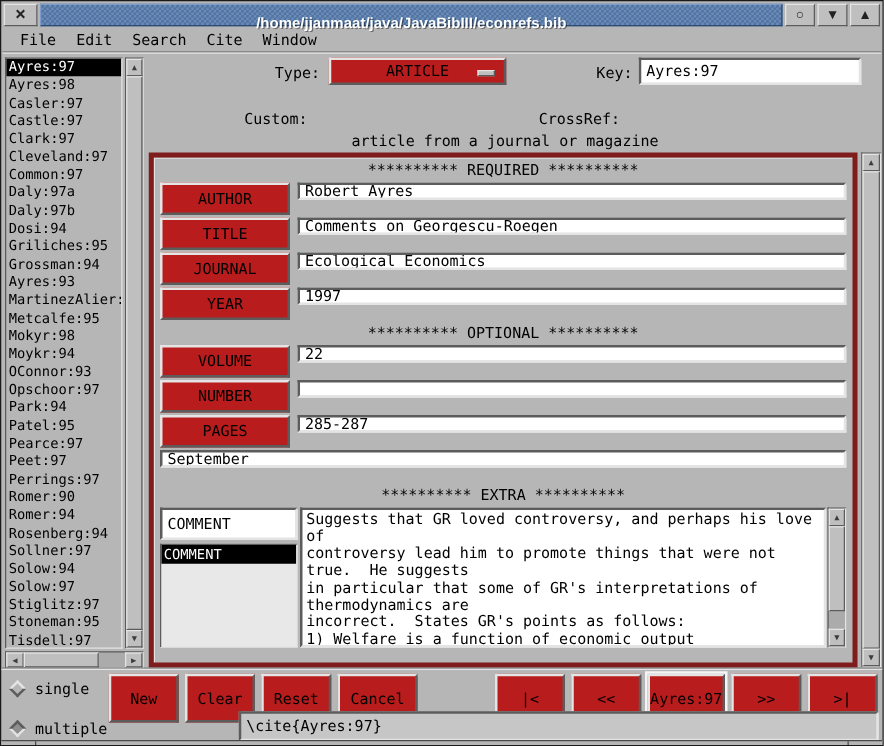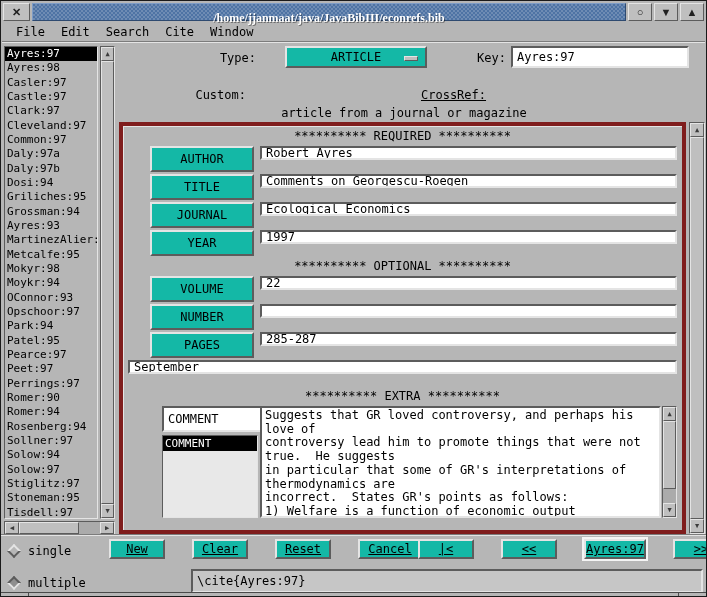--- a/index.html
+++ b/index.html
@@ -3,39 +3,39 @@
 <meta charset="utf-8">
 <style>
   html,body{margin:0;padding:0;background:#888;}
   *{box-sizing:border-box;}
   .win{
     position:relative;width:707px;height:597px;background:#b6b6b6;
     border:1px solid #1a1a1a;overflow:hidden;
     font-family:"DejaVu Sans Mono",monospace;font-size:12px;color:#000;
   }
   
-  .raised{background:#14b8a6;border:2px solid;border-color:#e4e4e4 #5c5c5c #5c5c5c #e4e4e4;margin-left:22px;}
+  .raised{background:#b91c1c;border:2px solid;border-color:#e4e4e4 #5c5c5c #5c5c5c #e4e4e4;}
   .raised1{background:#bfbfbf;border:1px solid;border-color:#e4e4e4 #5c5c5c #5c5c5c #e4e4e4;}
   .sunken{border:2px solid;border-color:#5c5c5c #e4e4e4 #e4e4e4 #5c5c5c;}
   .sunken1{border:1px solid;border-color:#5c5c5c #e4e4e4 #e4e4e4 #5c5c5c;}
   
   .titlerow{position:absolute;top:2px;left:2px;right:2px;height:18px;display:flex;gap:2px;}
   .wbtn{height:18px;display:flex;align-items:center;justify-content:center;
         font-size:11px;color:#222;cursor:pointer;padding:0;line-height:1;}
   .wbtn.close{width:27px;font-weight:bold;}
   .wbtn.small{width:24px;}
   .titlebar{flex:1;display:flex;align-items:center;justify-content:center;
     background:#4e73a4;
     background-image:
       linear-gradient(45deg, rgba(255,255,255,.18) 25%, transparent 25%, transparent 75%, rgba(255,255,255,.18) 75%),
       linear-gradient(45deg, rgba(255,255,255,.18) 25%, transparent 25%, transparent 75%, rgba(255,255,255,.18) 75%);
     background-size:4px 4px;background-position:0 0,2px 2px;
     border:1px solid;border-color:#7d9cc7 #2e4a70 #2e4a70 #7d9cc7;
   }
-  .titlebar span{color:#fff;font-weight:bold;font-size:12px;font-family:Liberation Serif, serif;
+  .titlebar span{color:#fff;font-weight:bold;font-size:12px;font-family:Liberation Sans, sans-serif;
     text-shadow:1px 1px 0 rgba(0,0,0,.4);white-space:nowrap;margin-top:12px;}
   
   .menubar{position:absolute;top:22px;left:1px;right:1px;height:18px;display:flex;
     align-items:center;padding-left:6px;}
   .menuitem{padding:1px 8px;cursor:pointer;}
   .mbar-sep{position:absolute;top:40px;left:1px;right:1px;height:2px;
     border-top:1px solid #7c7c7c;border-bottom:1px solid #e4e4e4;}
   
   .reflist{position:absolute;left:3px;top:45px;width:94px;height:473px;overflow:hidden;
     background:#b6b6b6;}
@@ -60,33 +60,33 @@
   .type-label{left:185px;top:50px;width:70px;text-align:right;}
   .type-menu{position:absolute;left:262px;top:45px;width:142px;height:22px;cursor:pointer;
     display:flex;align-items:center;justify-content:center;}
   .opt-ind{position:absolute;right:7px;top:8px;width:14px;height:5px;
     background:#bfbfbf;border:1px solid;border-color:#e4e4e4 #5c5c5c #5c5c5c #e4e4e4;}
   .key-label{left:458px;top:50px;width:47px;text-align:right;}
   .tfield{background:#fff;font-family:"DejaVu Sans Mono",monospace;font-size:12px;
     padding:1px 4px;outline:none;}
   .key-field{position:absolute;left:510px;top:45px;width:178px;height:22px;}
   .custom-label{left:165px;top:87px;width:80px;text-align:right;}
-  .crossref-label{left:420px;top:87px;width:75px;text-align:left;text-decoration:underline;}
+  .crossref-label{left:420px;top:87px;width:75px;text-align:right;}
   .desc{position:absolute;left:118px;top:105px;width:570px;text-align:center;}
   
   .panel{position:absolute;left:118px;top:121px;width:567px;height:412px;
     border:4px solid #7f1d1d;box-shadow:inset 1px 0 0 #e4e4e4,inset 0 1px 0 #e4e4e4;
     overflow:hidden;}
   .sec-h{text-align:center;margin:3px 0 2px 0;height:15px;line-height:15px;}
   .frow{display:flex;height:26px;margin:2px 5px;}
   .flabel{width:104px;margin-right:6px;display:flex;align-items:center;justify-content:center;
     cursor:pointer;flex:none;}
   .frow input{flex:1;height:14px;}
   .extra-row{display:flex;margin:2px 5px;height:112px;}
-  .extra-left{width:96px;margin-right:2px;display:flex;flex-direction:column;flex:none;margin-left:34px;}
+  .extra-left{width:110px;margin-right:2px;display:flex;flex-direction:column;flex:none;}
   .fname-input{height:26px;width:110px;}
   .fname-list{flex:1;margin-top:3px;background:#e8e8e8;overflow:hidden;}
   .fname-list .li{height:15px;line-height:15px;font-size:11px;padding:0 2px;cursor:pointer;}
   .fname-list .li.sel{background:#000;color:#fff;}
   .comment-wrap{flex:1;display:flex;}
   textarea.comment{flex:1;resize:none;overflow:hidden;background:#fff;
     font-family:"DejaVu Sans Mono",monospace;font-size:12px;line-height:13.7px;
     padding:1px 3px;outline:none;}
   .ta-vscroll{width:15px;margin-left:1px;flex:none;}
   .sthumb.h62{flex:none;height:62%;}
@@ -94,22 +94,22 @@
   
   .bot-sep{position:absolute;top:533px;left:0;right:0;height:2px;
     border-top:1px solid #7c7c7c;border-bottom:1px solid #e4e4e4;}
   .bottombar{position:absolute;top:535px;left:0;right:0;height:57px;}
   .mode{position:absolute;display:flex;align-items:center;gap:9px;cursor:pointer;}
   .mode-single{left:8px;top:8px;}
   .mode-multiple{left:8px;top:40px;}
   .diamond{width:10px;height:10px;transform:rotate(45deg);flex:none;
     background:#b6b6b6;border:2px solid;border-color:#e4e4e4 #5c5c5c #5c5c5c #e4e4e4;}
   .diamond.on{background:#8f8f8f;border-color:#5c5c5c #e4e4e4 #e4e4e4 #5c5c5c;}
-  .btn{height:20px;display:flex;align-items:center;justify-content:center;cursor:pointer;
-    font-family:"DejaVu Sans Mono",monospace;font-size:12px;padding:0;text-decoration:underline;}
+  .btn{height:39px;display:flex;align-items:center;justify-content:center;cursor:pointer;
+    font-family:"DejaVu Sans Mono",monospace;font-size:12px;padding:0;}
   .act-group{position:absolute;left:86px;top:3px;display:flex;gap:5px;}
   .act-group .btn{width:56px;}
   .act-group .btn.cancel{width:64px;}
   .nav-group{position:absolute;left:395px;top:3px;display:flex;gap:5px;}
   .nav-group .btn{width:56px;}
   .nav-group .btn.cur{width:62px;outline:2px solid #f4f4f4;outline-offset:0px;}
   .cite-field{position:absolute;left:190px;top:33px;width:512px;height:24px;background:#c6c6c6;}
   
   .bframe{position:absolute;bottom:0;left:0;right:0;height:4px;background:#b6b6b6;
     border-top:1px solid #4a4a4a;}

